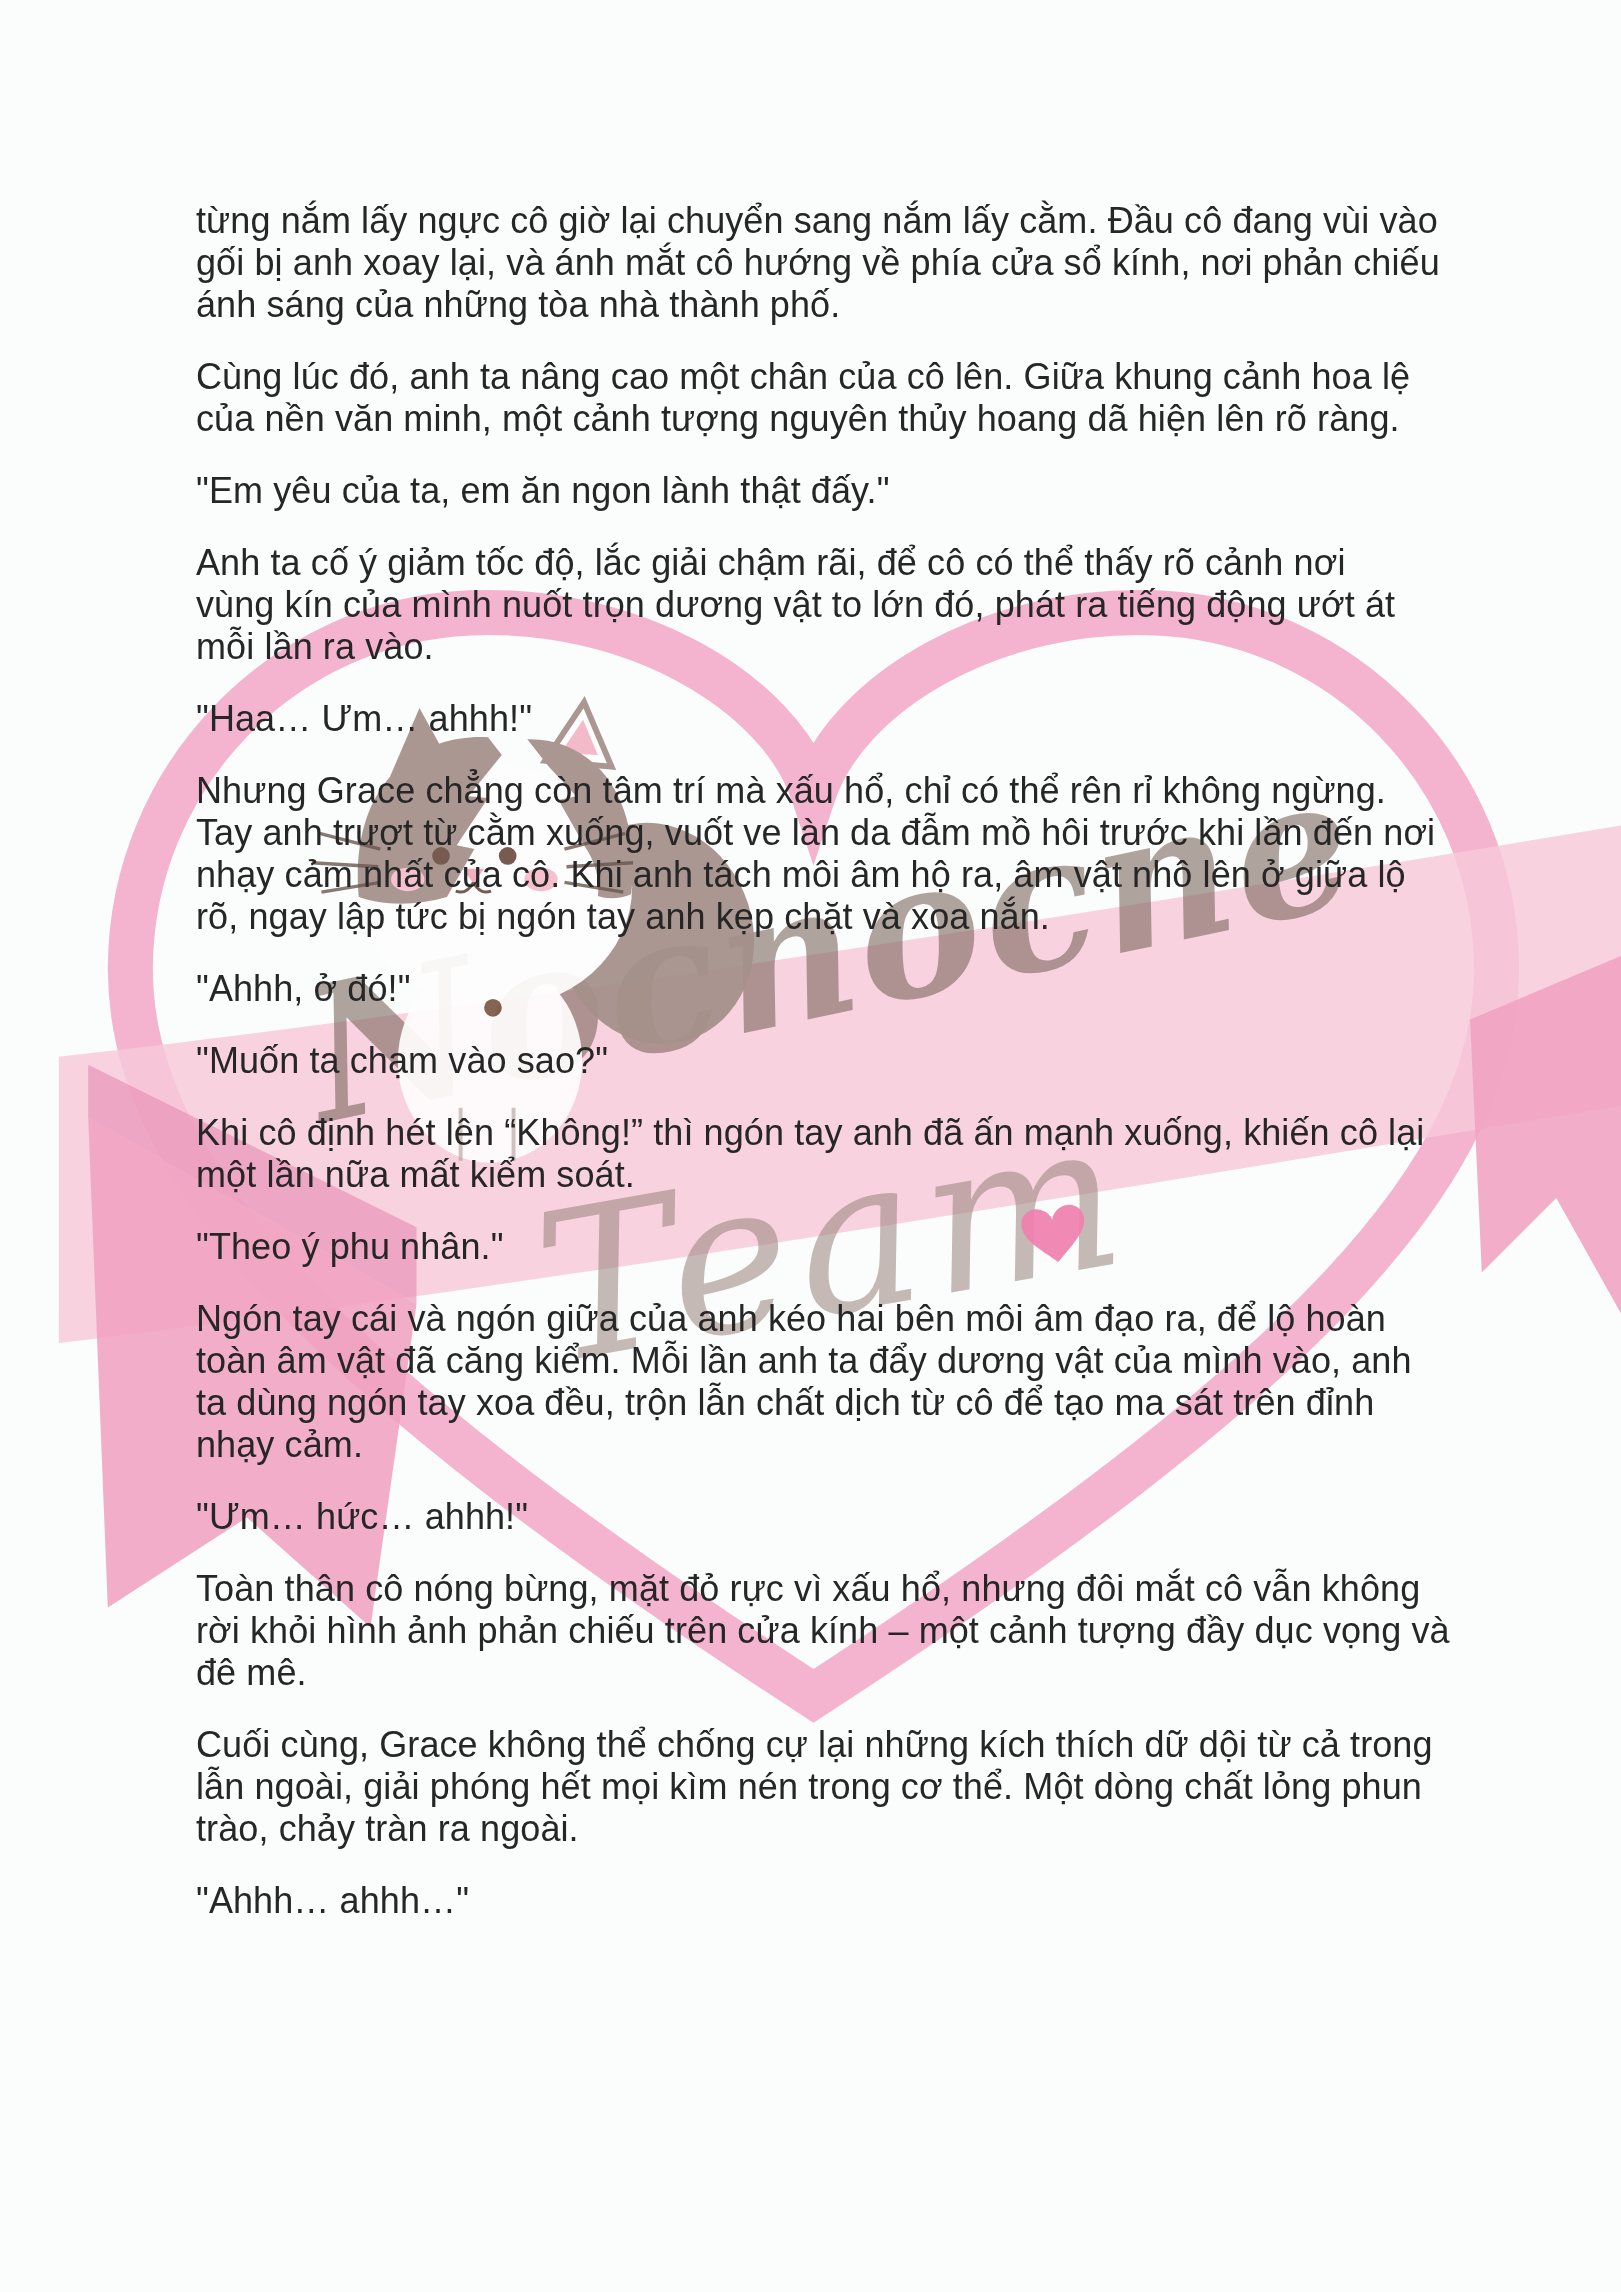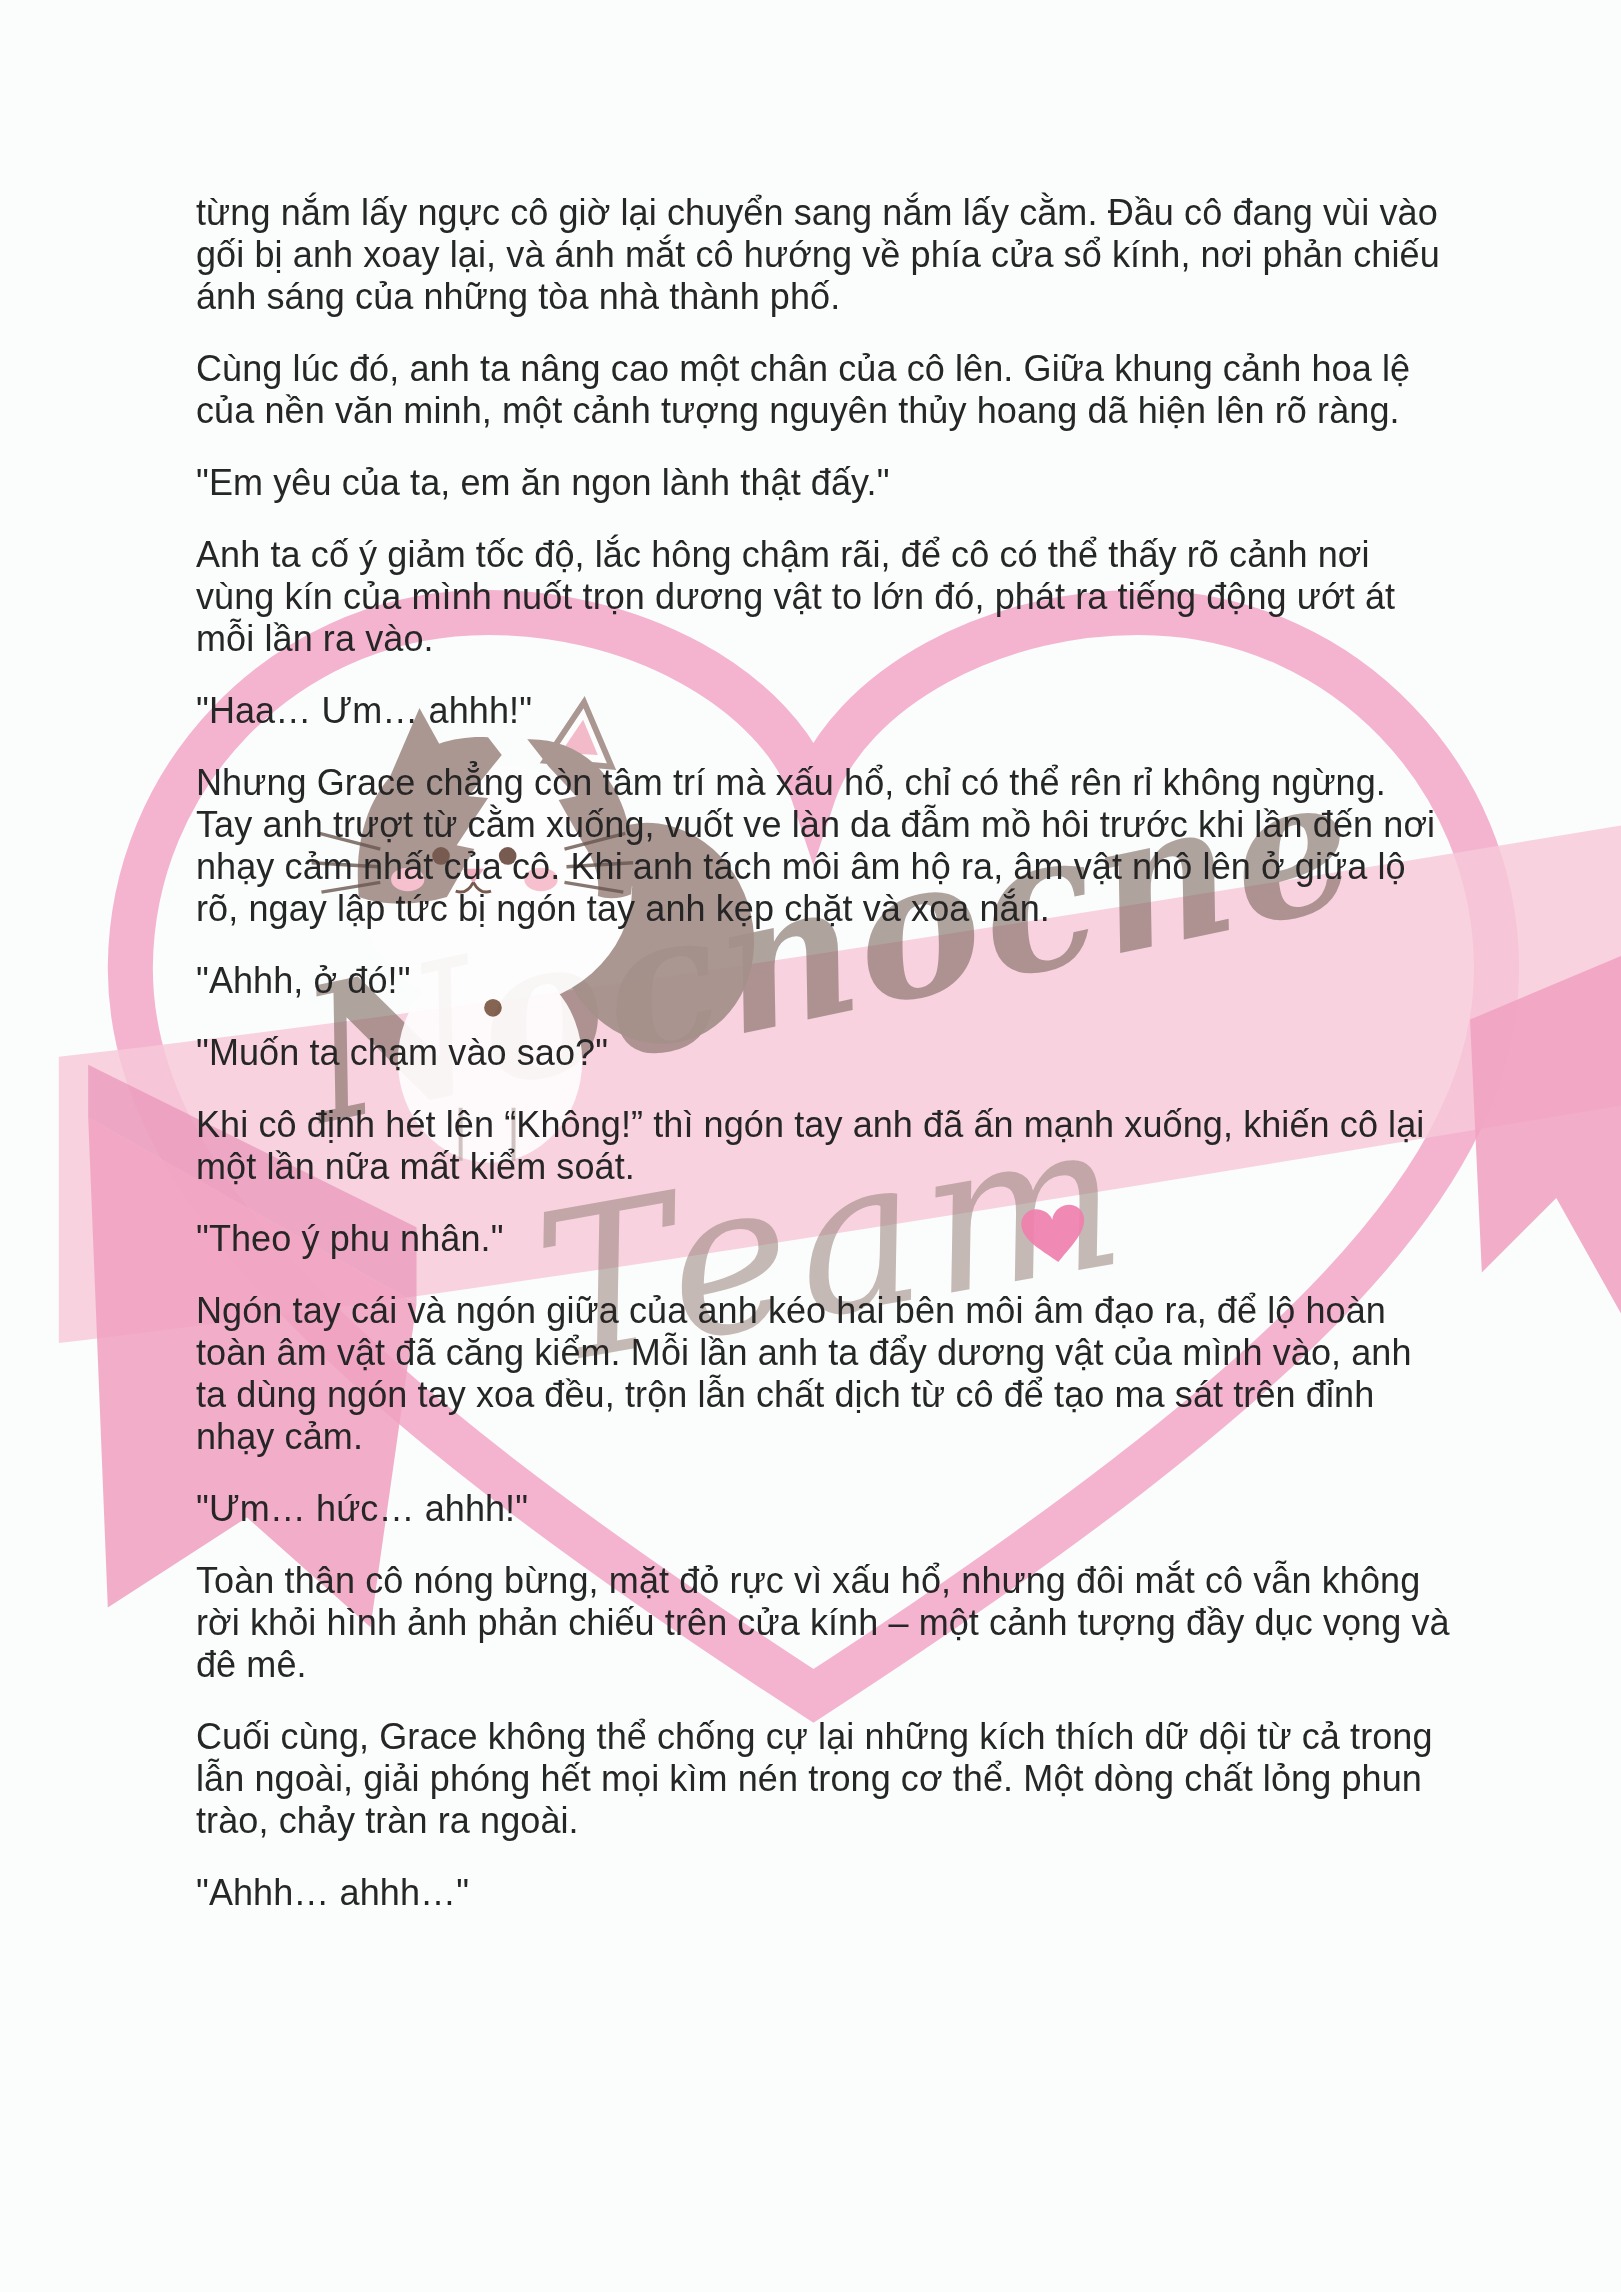--- a/index.html
+++ b/index.html
@@ -21,21 +21,21 @@
     font-family:"DejaVu Serif",serif;
     font-style:italic;
   }
   .text-layer{
     position:absolute;left:196px;top:188px;width:1323px;
     z-index:3;
     color:#262626;
     font-size:36px;line-height:42px;letter-spacing:0.1px;
   }
   .text-layer p{
-    margin:4px 0 30px 0;
+    margin:12px 0 30px 0;
     white-space:pre-line;
   }
 </style>
 </head>
 <body>
 
 <svg class="watermark-layer" width="1621" height="2293" viewBox="0 0 1654 2339" xmlns="http://www.w3.org/2000/svg">
 
   <path d="M 830 810
            C 795 705, 645 618, 480 625
@@ -98,21 +98,21 @@
   </g>
 </svg>
 
 <div class="text-layer">
     <p>từng nắm lấy ngực cô giờ lại chuyển sang nắm lấy cằm. Đầu cô đang vùi vào
 gối bị anh xoay lại, và ánh mắt cô hướng về phía cửa sổ kính, nơi phản chiếu
 ánh sáng của những tòa nhà thành phố.</p>
     <p>Cùng lúc đó, anh ta nâng cao một chân của cô lên. Giữa khung cảnh hoa lệ
 của nền văn minh, một cảnh tượng nguyên thủy hoang dã hiện lên rõ ràng.</p>
     <p>"Em yêu của ta, em ăn ngon lành thật đấy."</p>
-    <p>Anh ta cố ý giảm tốc độ, lắc hông chậm rãi, để cô có thể thấy rõ cảnh nơi
+    <p>Anh ta cố ý giảm tốc độ, lắc giải chậm rãi, để cô có thể thấy rõ cảnh nơi
 vùng kín của mình nuốt trọn dương vật to lớn đó, phát ra tiếng động ướt át
 mỗi lần ra vào.</p>
     <p>"Haa… Ưm… ahhh!"</p>
     <p>Nhưng Grace chẳng còn tâm trí mà xấu hổ, chỉ có thể rên rỉ không ngừng.
 Tay anh trượt từ cằm xuống, vuốt ve làn da đẫm mồ hôi trước khi lần đến nơi
 nhạy cảm nhất của cô. Khi anh tách môi âm hộ ra, âm vật nhô lên ở giữa lộ
 rõ, ngay lập tức bị ngón tay anh kẹp chặt và xoa nắn.</p>
     <p>"Ahhh, ở đó!"</p>
     <p>"Muốn ta chạm vào sao?"</p>
     <p>Khi cô định hét lên “Không!” thì ngón tay anh đã ấn mạnh xuống, khiến cô lại

